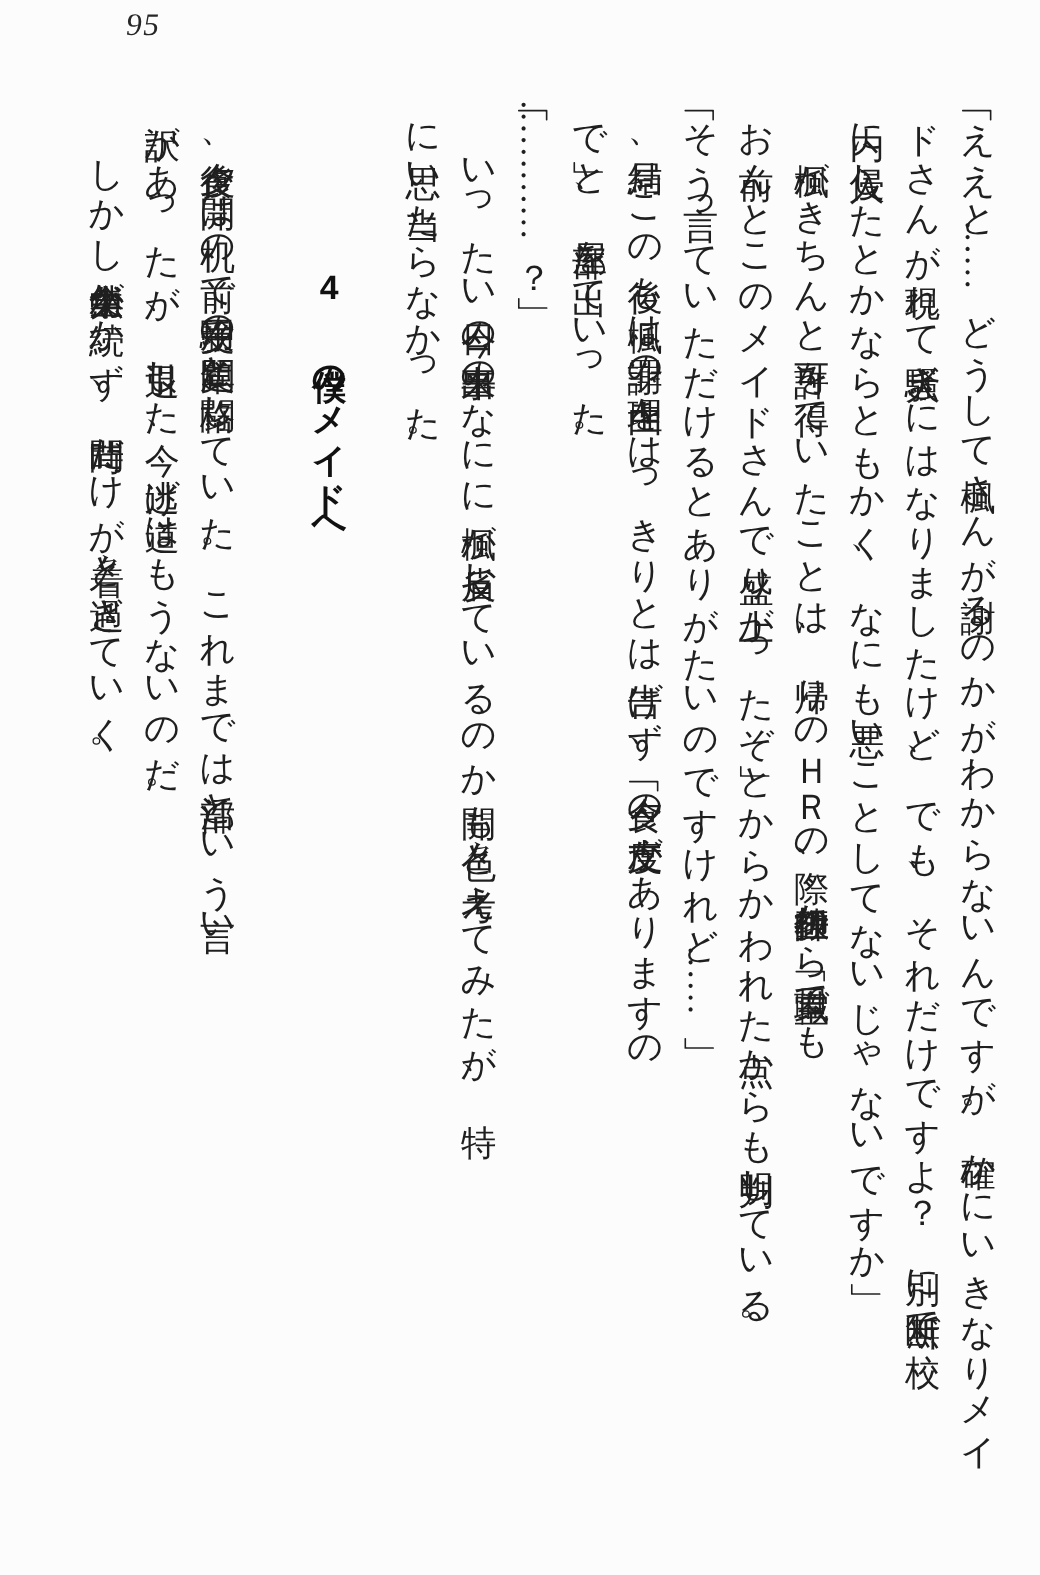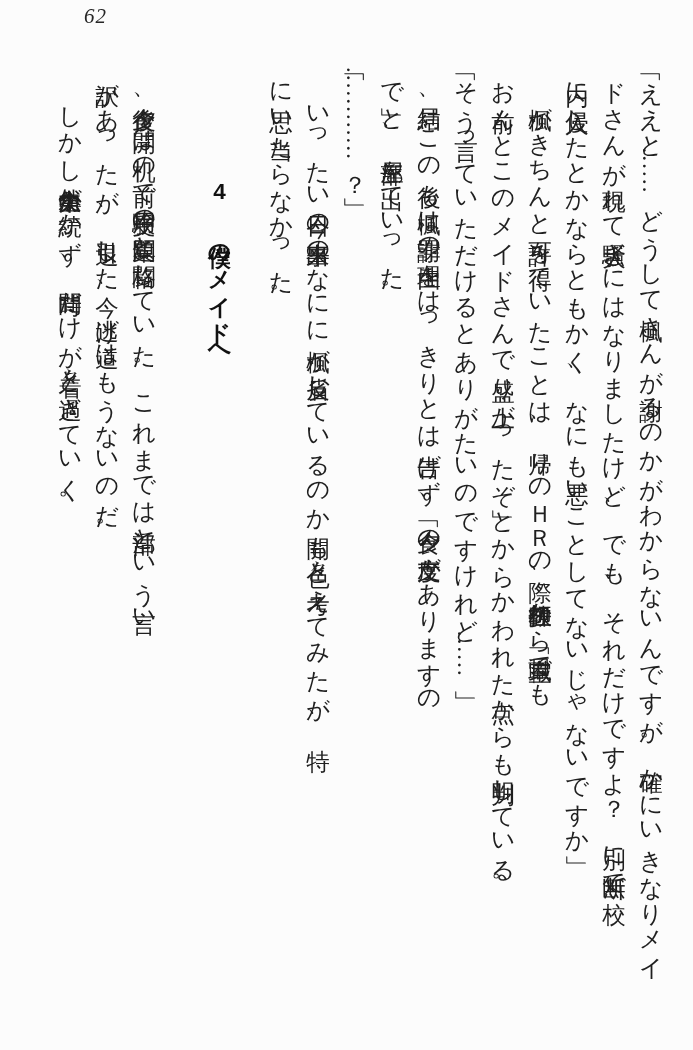--- a/index.html
+++ b/index.html
@@ -57,21 +57,21 @@
     text-orientation: upright;
     white-space: nowrap;
     color: #111;
   }
 </style>
 </head>
 <body>
 
 <div class="book-page">
 
-  <div class="page-number">62</div>
+  <div class="page-number">95</div>
 
   <div class="text-area">
 
     <p class="line">「ええと……どうして楓さんが謝るのかがわからないんですが。確かにいきなりメイ</p>
     <p class="line">ドさんが現れて大騒ぎにはなりましたけど、でも、それだけですよ？　別に無断で校</p>
     <p class="line">内に侵入したとかならともかく、なにも悪いことしてないじゃないですか」</p>
     <p class="line indent">楓がきちんと許可を得ていたことは、帰りのＨＲの際、担任教師から「職員室でも</p>
     <p class="line">お前んとこのメイドさんで盛り上がったぞ」とからかわれた点からも判明している。</p>
     <p class="line">「そう言っていただけるとありがたいのですけれど……」</p>
     <p class="line indent">結局、この後も楓は謝罪の理由をはっきりとは告げず、「夕食の支度がありますの</p>

